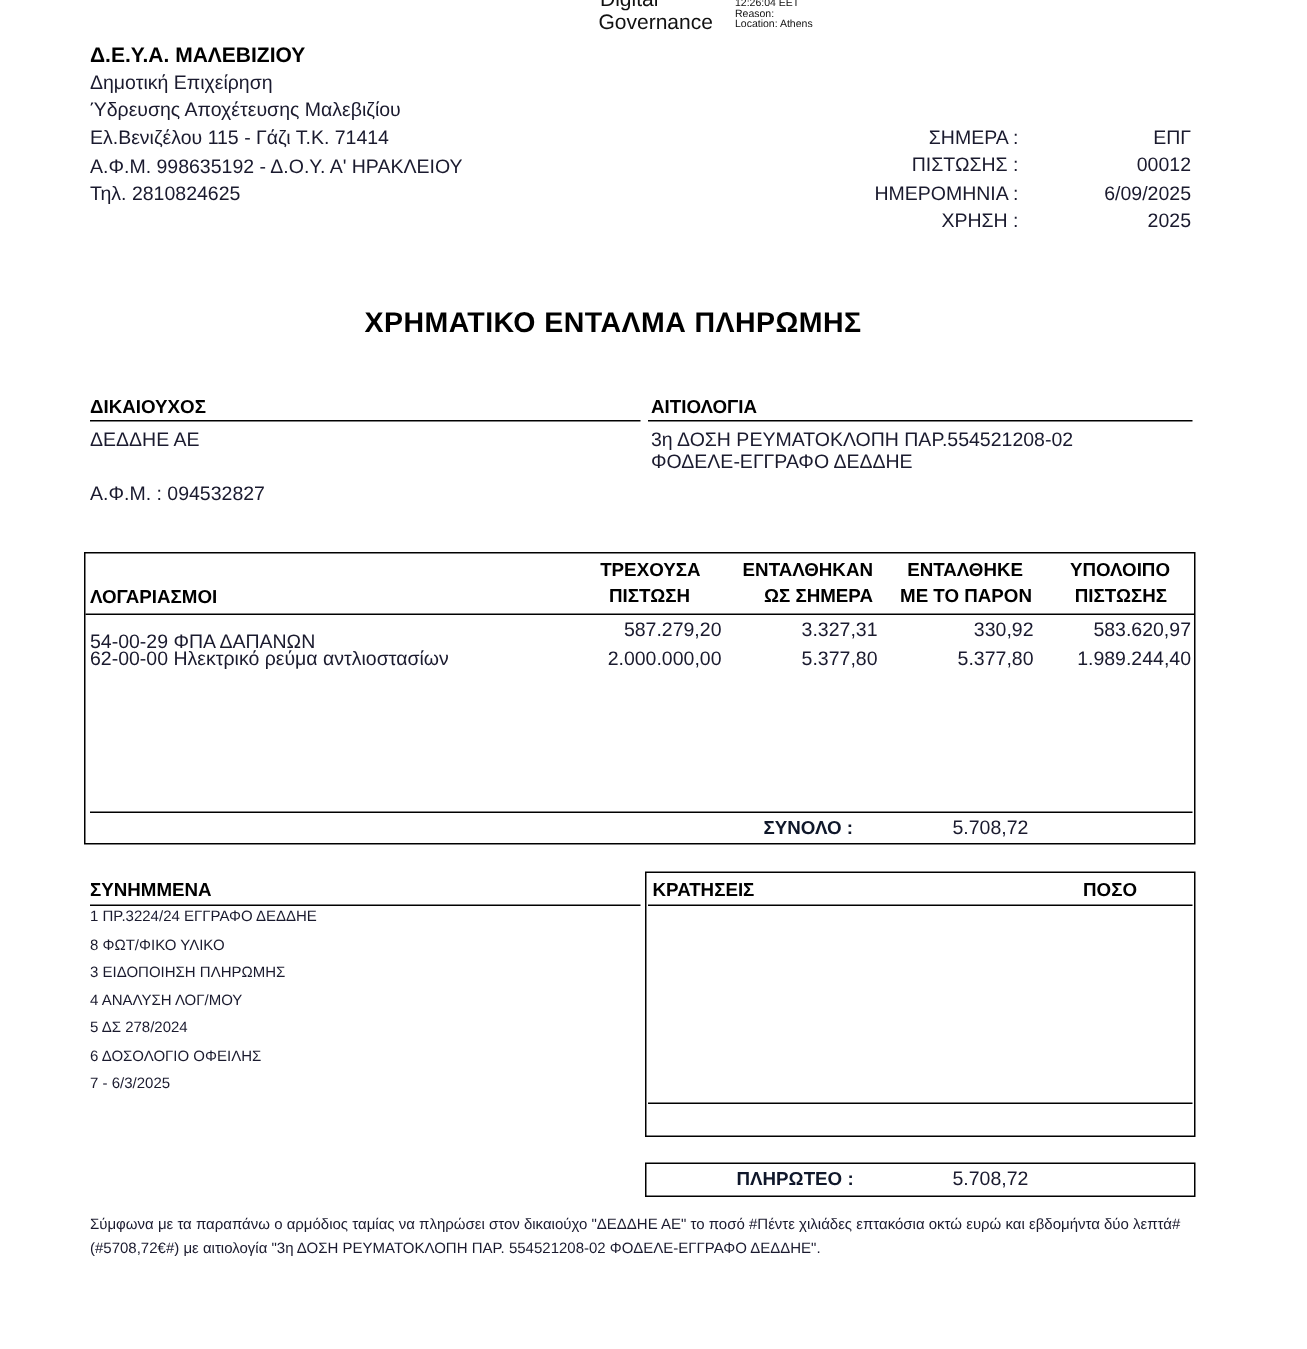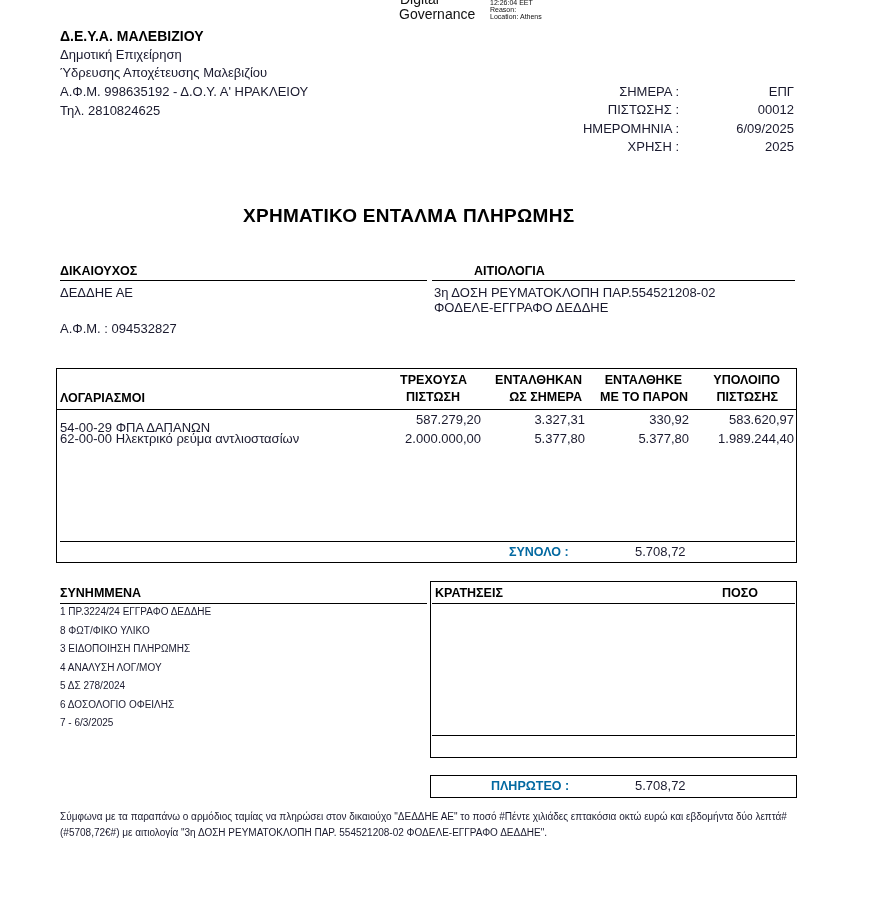--- a/index.html
+++ b/index.html
@@ -1,19 +1,19 @@
 <!DOCTYPE html>
 <html><head>
 <meta charset="utf-8">
 <style>
   html, body { margin:0; padding:0; background:#ffffff; }
   body { width:871px; height:899px; position:relative; overflow:hidden;
          font-family:"Liberation Sans", sans-serif; color:#1a1a2e; font-size:13px; }
   .abs { position:absolute; white-space:nowrap; }
-  .b { font-weight:bold; color:#0369a1; }
+  .b { font-weight:bold; color:#0f172a; }
 
   
   .sig-big { font-size:14px; line-height:14px; color:#111; }
   .sig-small { font-size:7px; line-height:7px; color:#111; }
 
   .issuer div { height:18.7px; line-height:18.7px; font-size:13px; }
   .issuer .name { font-size:14px; font-weight:bold; color:#000; }
 
   .meta-lbl { text-align:right; width:120px; font-size:13px; }
   .meta-val { text-align:right; width:90px; font-size:13px; }
@@ -39,41 +39,42 @@
 <div class="abs sig-big" style="left:400px; top:-8px;">Digital</div>
 <div class="abs sig-big" style="left:399px; top:7px;">Governance</div>
 <div class="abs sig-small" style="left:490px; top:-1px;">12:26:04 EET</div>
 <div class="abs sig-small" style="left:490px; top:6px;">Reason:</div>
 <div class="abs sig-small" style="left:490px; top:13px;">Location: Athens</div>
 
 <div class="abs issuer" style="left:60px; top:27px;">
   <div class="name">Δ.Ε.Υ.Α. ΜΑΛΕΒΙΖΙΟΥ</div>
   <div>Δημοτική Επιχείρηση</div>
   <div>Ύδρευσης Αποχέτευσης Μαλεβιζίου</div>
+  <div>Ελ.Βενιζέλου 115 - Γάζι Τ.Κ. 71414</div>
   <div>Α.Φ.Μ. 998635192 - Δ.Ο.Υ. Α' ΗΡΑΚΛΕΙΟΥ</div>
   <div>Τηλ. 2810824625</div>
 </div>
 
 <div class="abs meta-lbl" style="left:559px; top:84px;">ΣΗΜΕΡΑ :</div>
 <div class="abs meta-val" style="left:704px; top:84px;">ΕΠΓ</div>
 <div class="abs meta-lbl" style="left:559px; top:102px;">ΠΙΣΤΩΣΗΣ :</div>
 <div class="abs meta-val" style="left:704px; top:102px;">00012</div>
 <div class="abs meta-lbl" style="left:559px; top:121px;">ΗΜΕΡΟΜΗΝΙΑ :</div>
 <div class="abs meta-val" style="left:704px; top:121px;">6/09/2025</div>
 <div class="abs meta-lbl" style="left:559px; top:139px;">ΧΡΗΣΗ :</div>
 <div class="abs meta-val" style="left:704px; top:139px;">2025</div>
 
 <div class="abs title" style="left:243px; top:205px;">ΧΡΗΜΑΤΙΚΟ ΕΝΤΑΛΜΑ ΠΛΗΡΩΜΗΣ</div>
 
 <div class="abs hdr" style="left:60px; top:264px;">ΔΙΚΑΙΟΥΧΟΣ</div>
 <div class="rule" style="left:60px; top:280px; width:367px;"></div>
 <div class="abs" style="left:60px; top:285px;">ΔΕΔΔΗΕ ΑΕ</div>
 <div class="abs" style="left:60px; top:321px;">Α.Φ.Μ. : 094532827</div>
 
-<div class="abs hdr" style="left:434px; top:264px;margin-left:40px;">ΑΙΤΙΟΛΟΓΙΑ</div>
+<div class="abs hdr" style="left:434px; top:264px;">ΑΙΤΙΟΛΟΓΙΑ</div>
 <div class="rule" style="left:432px; top:280px; width:363px;"></div>
 <div class="abs" style="left:434px; top:285px;">3η ΔΟΣΗ ΡΕΥΜΑΤΟΚΛΟΠΗ ΠΑΡ.554521208-02</div>
 <div class="abs" style="left:434px; top:300px;">ΦΟΔΕΛΕ-ΕΓΓΡΑΦΟ ΔΕΔΔΗΕ</div>
 
 <div class="box" style="left:56px; top:368px; width:741px; height:195px;"></div>
 
 <div class="abs th" style="left:60px; top:390px; text-align:left;">ΛΟΓΑΡΙΑΣΜΟΙ</div>
 
 <div class="abs th" style="left:380px; top:372px; width:87px;">ΤΡΕΧΟΥΣΑ</div>
 <div class="abs th" style="left:380px; top:389px; width:80px;">ΠΙΣΤΩΣΗ</div>

